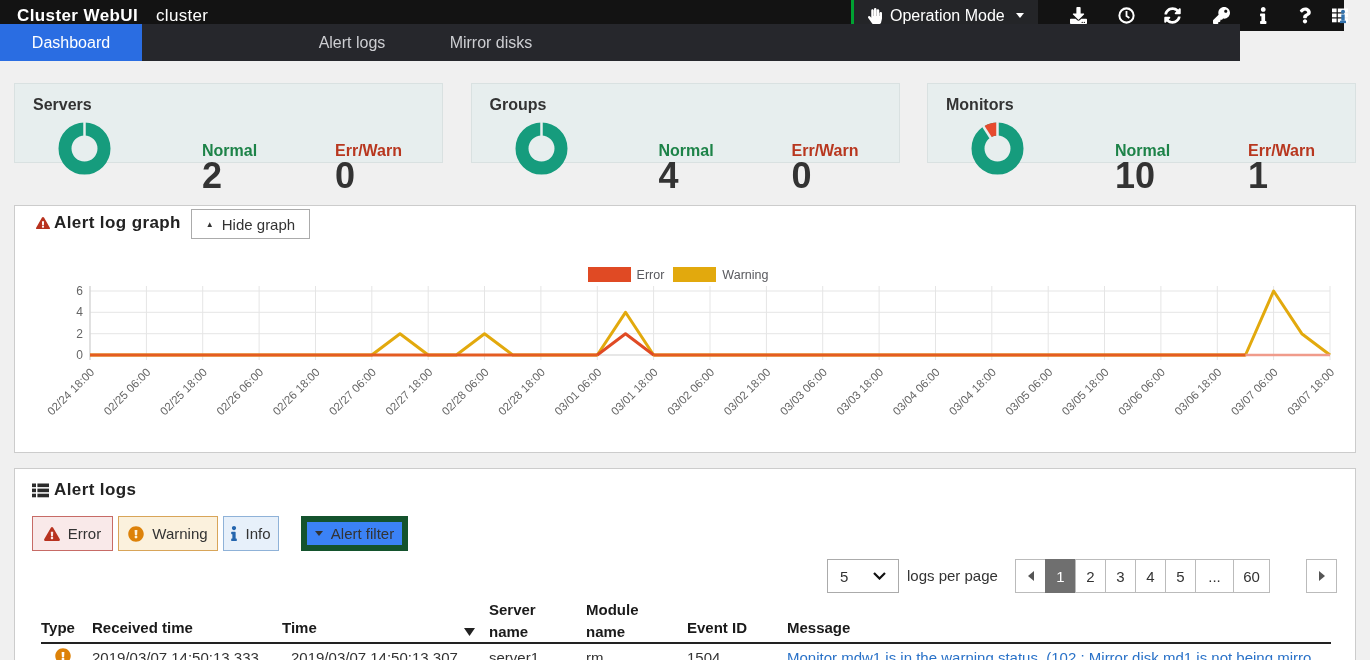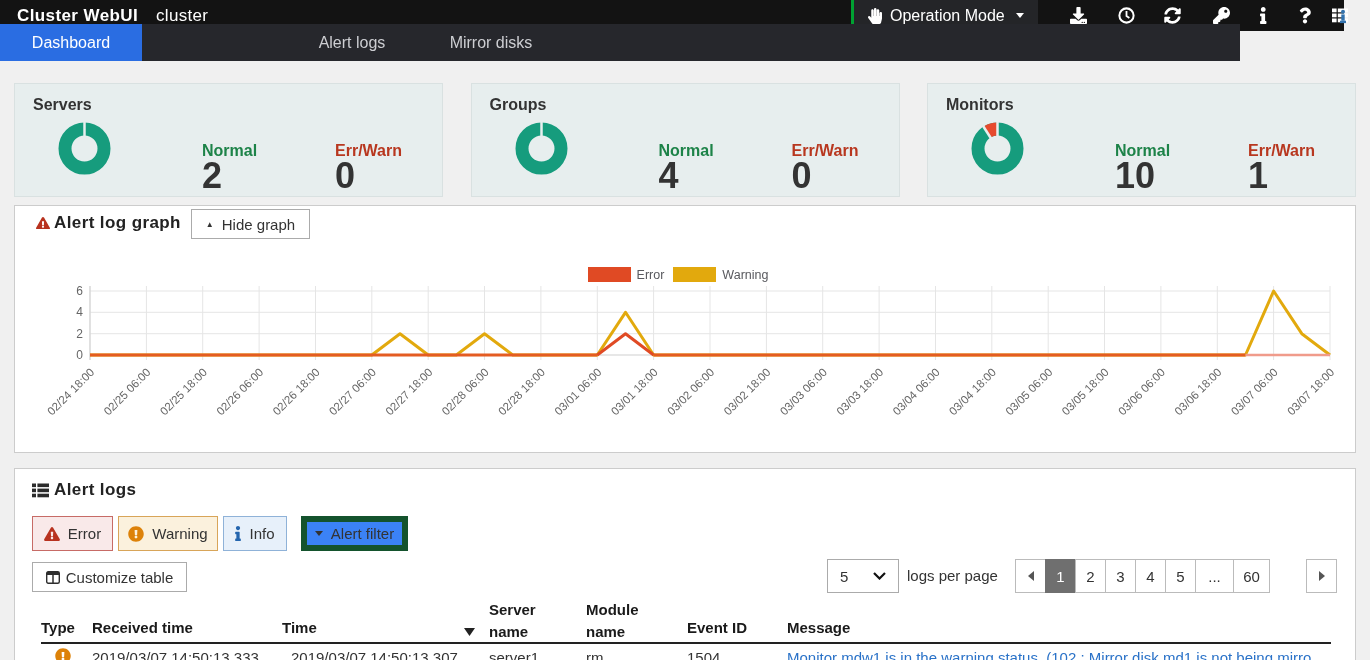--- a/index.html
+++ b/index.html
@@ -8,21 +8,21 @@
 .brand { position:absolute; left:17px; top:6px; font-size:17px; font-weight:bold; letter-spacing:0.4px; }
 .cluster { position:absolute; left:156px; top:6px; font-size:17px; letter-spacing:0.3px; }
 .opmode { position:absolute; left:851px; top:0; height:31px; background:#242528; border-left:3px solid #00a232; display:flex; align-items:center; padding:0 14px 0 14px; }
 .opmode .txt { color:#fff; font-size:16px; margin:0 11px 0 8px; }
 .caret-d { width:0; height:0; border-left:4.5px solid transparent; border-right:4.5px solid transparent; border-top:5px solid #fff; }
 .tbi { position:absolute; top:7px; }
 .tabs { position:absolute; left:0; top:24px; width:1240px; height:37px; background:#26272c; }
 .tab { position:absolute; top:0; height:37px; line-height:37px; text-align:center; color:#cdced2; font-size:16px; width:140px; }
 .tab.active { background:#2a6de2; color:#fff; width:142px; }
 .cards { position:absolute; left:14px; top:83px; width:1342px; height:101px; display:flex; justify-content:space-between; }
-.scard { position:relative; width:429px; height:114px; background:#e7eeee; border:1px solid #d9e1e1; }
+.scard { position:relative; width:429px; height:80px; background:#e7eeee; border:1px solid #d9e1e1; }
 .sctitle { position:absolute; left:18px; top:12px; font-size:16px; font-weight:bold; color:#333; }
 .stat { position:absolute; top:38px;margin-top:20px; }
 .slab { display:block; }
 .slab { font-size:16px; font-weight:bold; }
 .slab.ok { color:#1d8348; }
 .slab.bad { color:#b8371f; }
 .snum { font-size:36px; font-weight:bold; color:#333; margin-top:-2px; line-height:36px; }
 .wcard { position:absolute; left:14px; width:1342px; background:#fff; border:1px solid #ccc; }
 #graphcard { top:205px; height:248px; }
 #logscard { top:468px; height:330px; }
@@ -238,37 +238,29 @@
         <path d="M569.517 440.013C587.975 472.007 564.806 512 527.94 512H48.054c-36.937 0-59.999-40.055-41.577-71.987L246.423 23.985c18.467-32.009 64.72-31.951 83.154 0l239.94 416.028zM288 354c-25.405 0-46 20.595-46 46s20.595 46 46 46 46-20.595 46-46-20.595-46-46-46zm-43.673-165.346l7.418 136c.347 6.364 5.609 11.346 11.982 11.346h48.546c6.373 0 11.635-4.982 11.982-11.346l7.418-136c.375-6.874-5.098-12.654-11.982-12.654h-63.383c-6.884 0-12.356 5.78-11.981 12.654z" fill="#b8321f"></path>
       </svg>
       <span>Error</span>
     </div>
   <div class="fbtn" style="left:103px;width:100px;background:#fbf1dd;border:1px solid #d8a559">
       <svg width="16" height="16" viewBox="0 0 512 512">
         <path d="M504 256c0 136.997-111.043 248-248 248S8 392.997 8 256C8 119.083 119.043 8 256 8s248 111.083 248 248zm-248 50c-25.405 0-46 20.595-46 46s20.595 46 46 46 46-20.595 46-46-20.595-46-46-46zm-43.673-165.346l7.418 136c.347 6.364 5.609 11.346 11.982 11.346h48.546c6.373 0 11.635-4.982 11.982-11.346l7.418-136c.375-6.874-5.098-12.654-11.982-12.654h-63.383c-6.884 0-12.356 5.78-11.981 12.654z" fill="#dd8209"></path>
       </svg>
       <span>Warning</span>
     </div>
-  <div class="fbtn" style="left:208px;width:64px;background:#e7f0fa;border:1px solid #8fb2d8">
+  <div class="fbtn" style="left:208px;width:56px;background:#e7f0fa;border:1px solid #8fb2d8">
       <svg width="6" height="15" viewBox="0 0 192 512" fill="#2465ae">
         <path d="M20 424.229h20V279.771H20c-11.046 0-20-8.954-20-20V212c0-11.046 8.954-20 20-20h112c11.046 0 20 8.954 20 20v212.229h20c11.046 0 20 8.954 20 20V492c0 11.046-8.954 20-20 20H20c-11.046 0-20-8.954-20-20v-47.771c0-11.046 8.954-20 20-20zM96 0C56.235 0 24 32.235 24 72s32.235 72 72 72 72-32.235 72-72S135.765 0 96 0z"></path>
       </svg>
       <span>Info</span>
     </div>
   <div class="fbtn" style="left:286px;width:107px;background:#3b82f6;border:6px solid #14532d">
       <span class="caret-d" style="border-top-color:#333"></span>
       <span>Alert filter</span>
-    </div>
-  <div class="btn" style="left:17px;top:93px;width:155px;height:30px;gap:6px">
-      <svg width="14" height="13" viewBox="0 0 14 13">
-        <rect x="0.7" y="0.7" width="12.6" height="11.6" rx="1.5" fill="none" stroke="#2e2e2e" stroke-width="1.4"></rect>
-        <path d="M1 1h12v3H1z" fill="#2e2e2e"></path>
-        <line x1="7" y1="3" x2="7" y2="12.3" stroke="#2e2e2e" stroke-width="1.5"></line>
-      </svg>
-      <span>Customize table</span>
     </div>
 
   <div class="btn" style="left:812px;top:90px;width:72px;height:34px;justify-content:space-between;padding:0 12px">
       <span>5</span>
     <svg width="13" height="8" viewBox="0 0 13 8">
         <path d="M1 1l5.5 5.5L12 1" fill="none" stroke="#111" stroke-width="2.2"></path>
       </svg>
   </div>
   <div class="cell" style="left:892px;top:98px;color:#333">logs per page</div>
   <div class="pagerbtn" style="left:1000px;width:31px">

